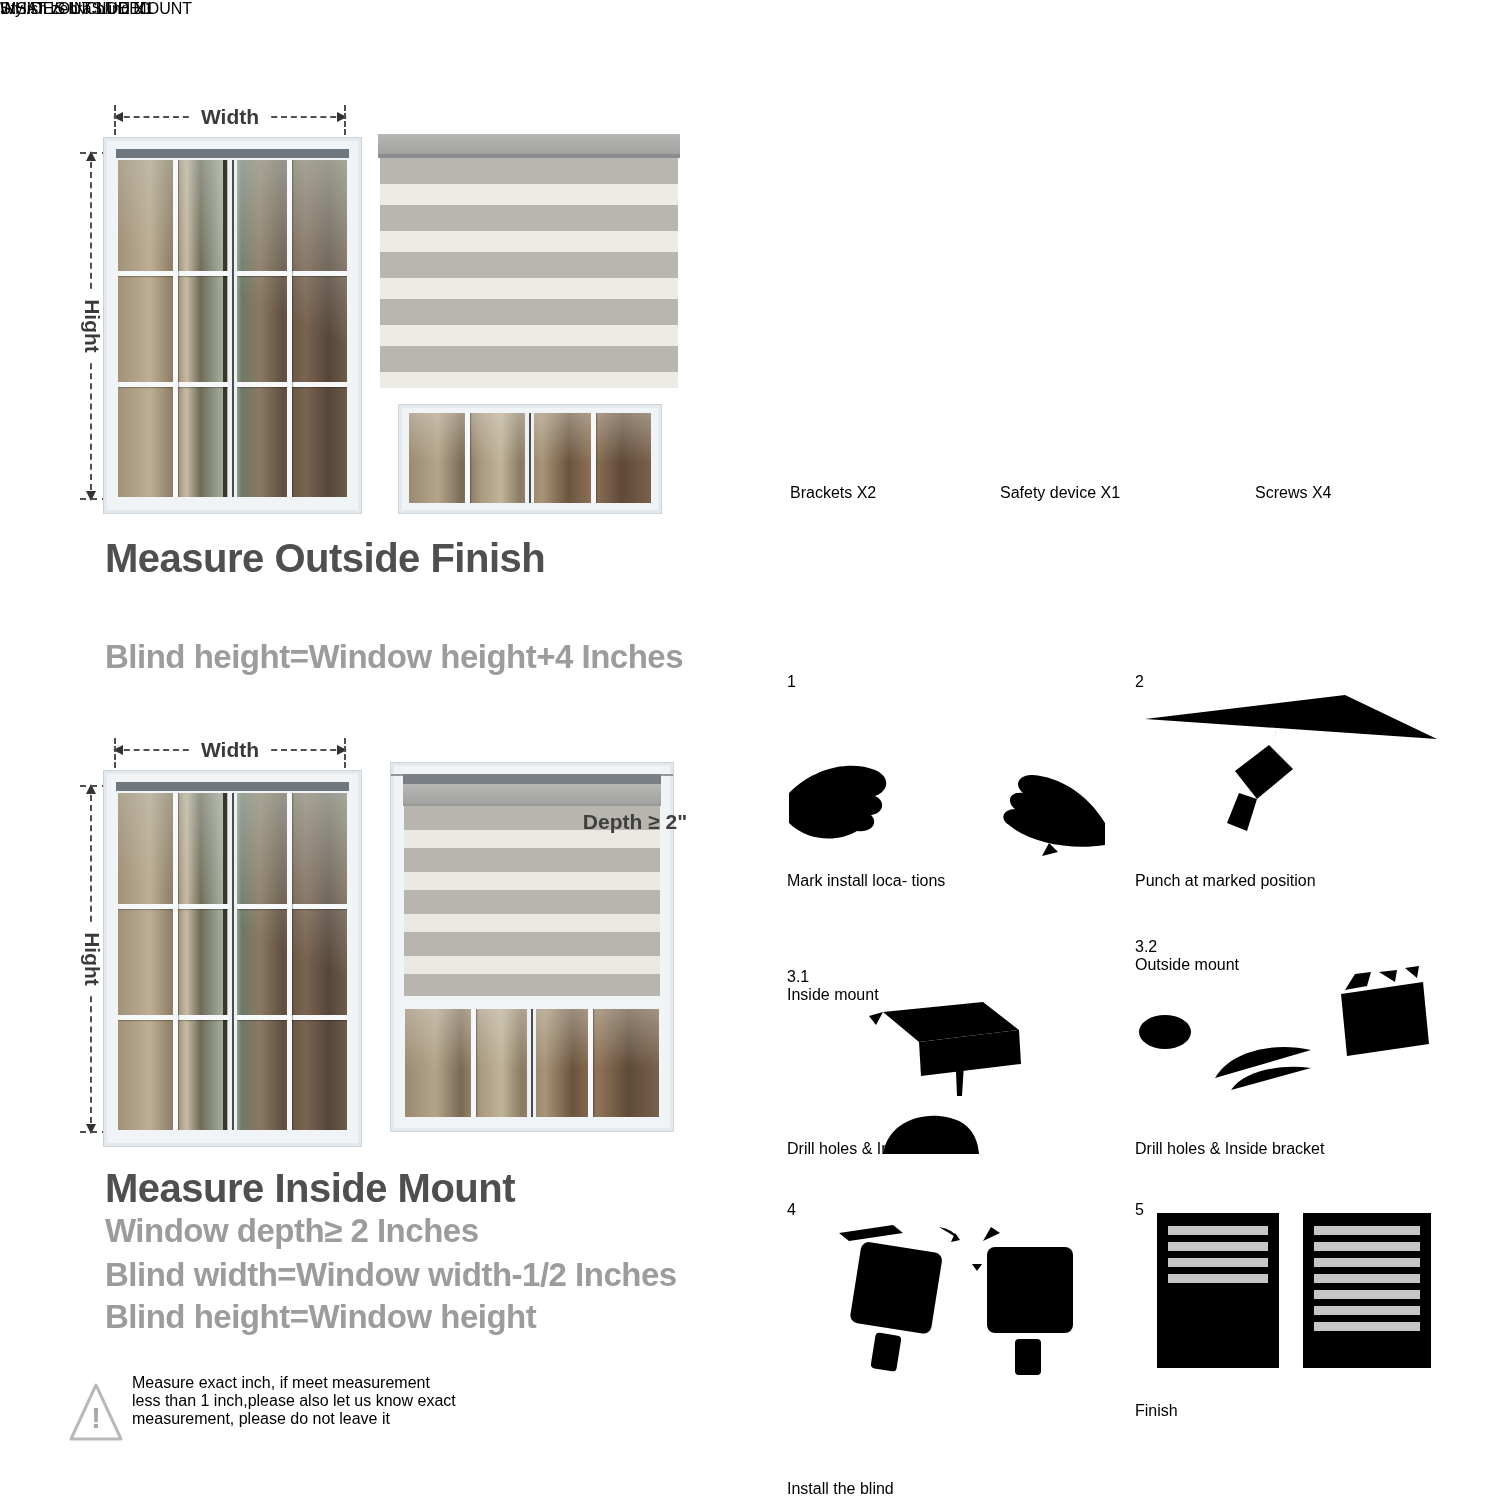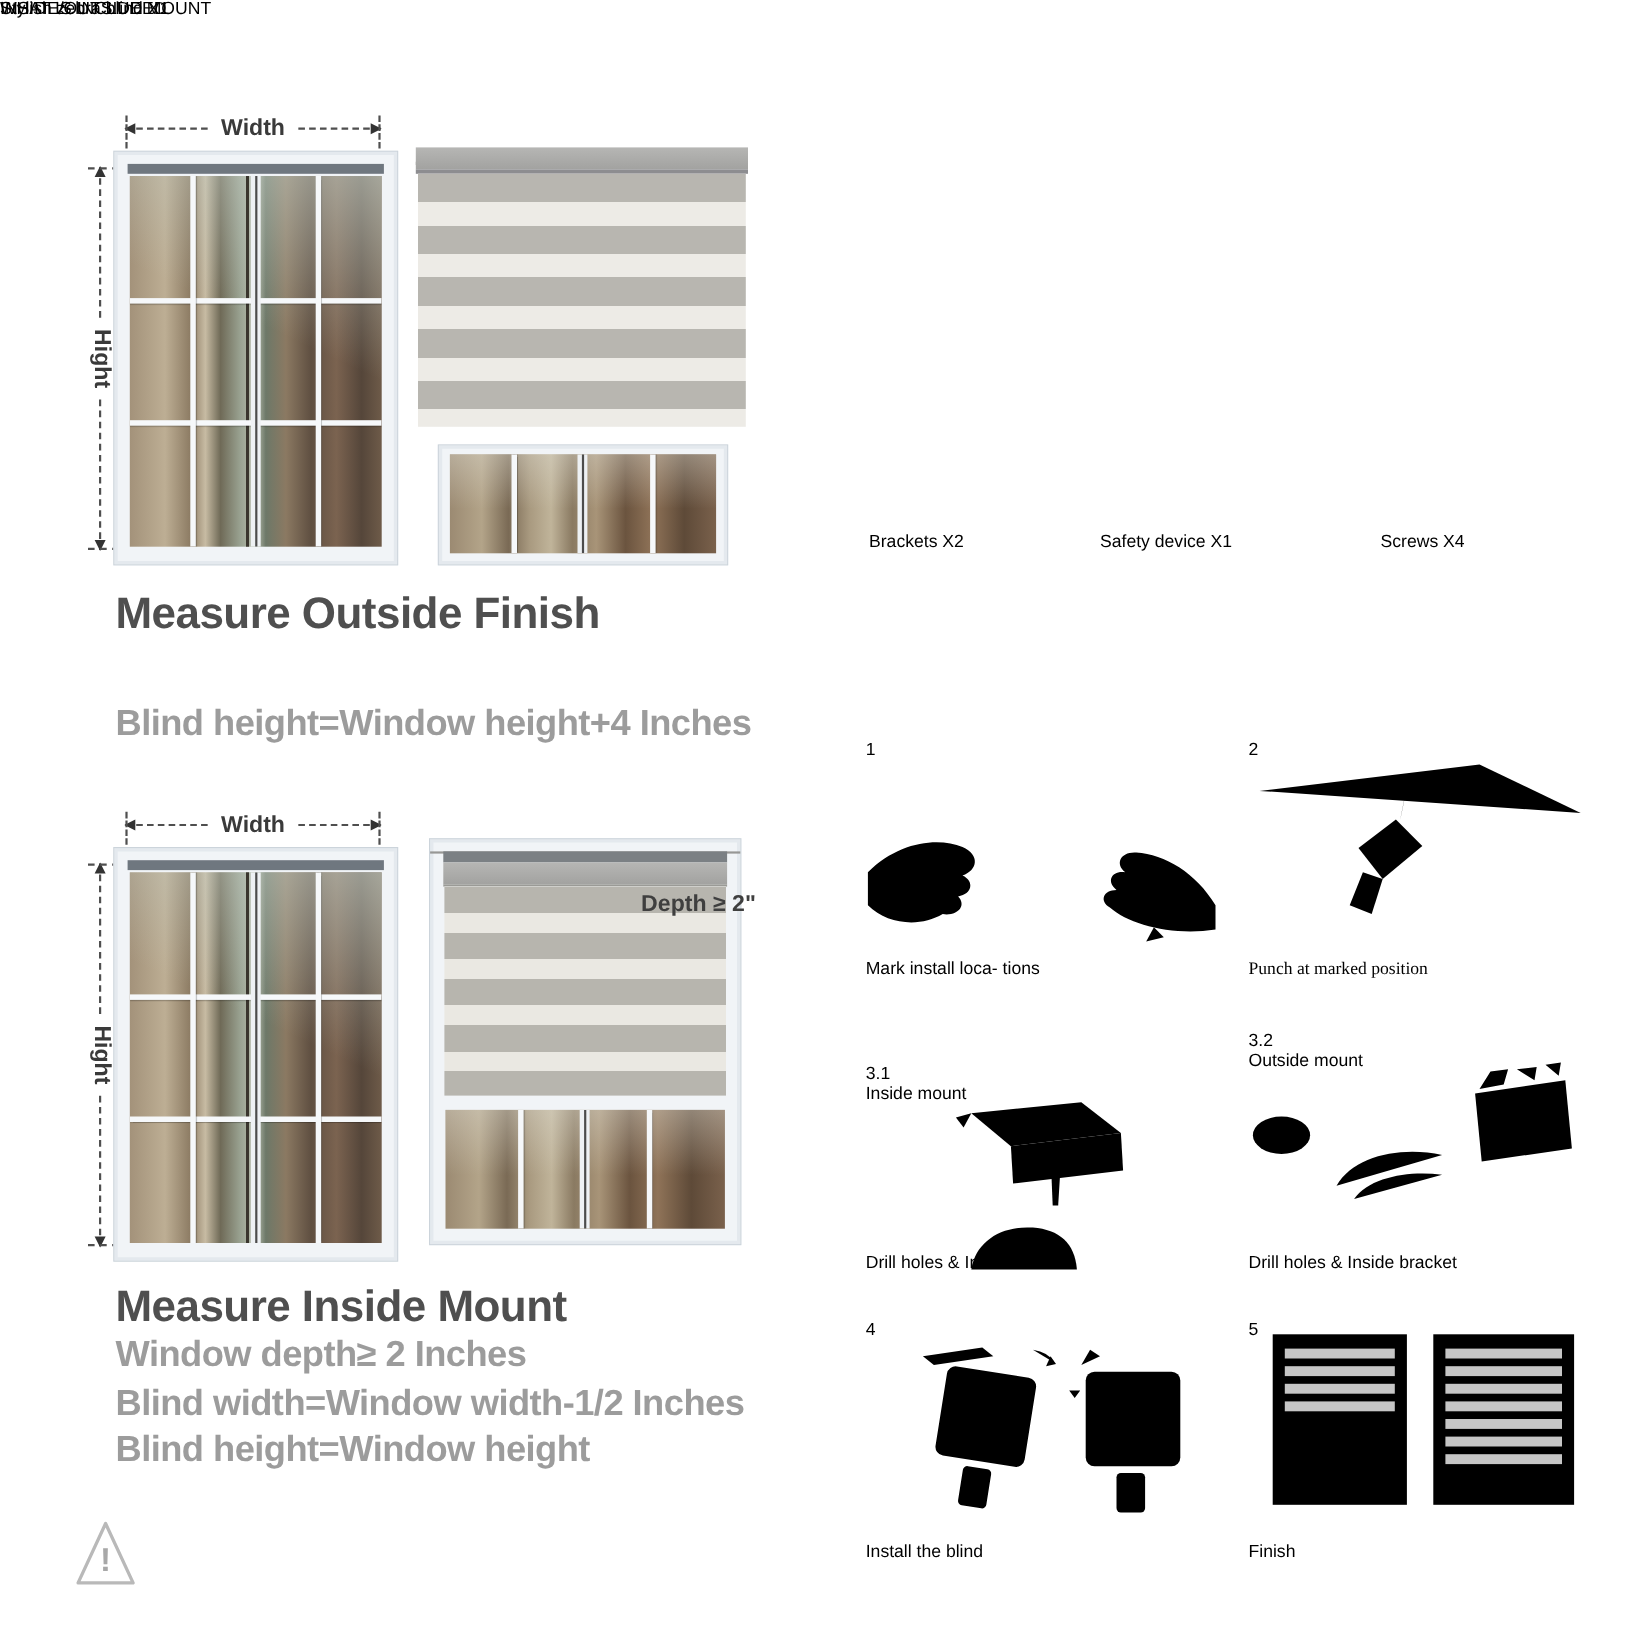--- a/index.html
+++ b/index.html
@@ -149,20 +149,21 @@
 
   <div class="abs h1" style="left:105px;top:1166px;">Measure Inside Mount</div>
   <div class="abs sub" style="left:105px;top:1212px;">Window depth≥ 2 Inches</div>
   <div class="abs sub" style="left:105px;top:1256px;">Blind width=Window width-1/2 Inches</div>
   <div class="abs sub" style="left:105px;top:1298px;">Blind height=Window height</div>
 
   <svg class="abs" style="left:68px;top:1378px;" width="56" height="70" viewBox="0 0 56 70">
     <path d="M28,7 L53,61 L3,61 Z" fill="none" stroke="#b9b9b9" stroke-width="3" stroke-linejoin="round"></path>
     <text x="28" y="50" text-anchor="middle" font-size="30" font-weight="bold" fill="#a8a8a8">!</text>
   </svg>
+  <div class="abs note-text" style="left:132px;top:1374px;width:330px;">Measure exact inch, if meet measurement less than 1 inch,please also let us know exact measurement, please do not leave it</div>
 
   <div class="abs panel-light"></div>
   <div class="abs badge-included">WHAT IS INCLUDED</div>
   <div class="abs product-title">Stylish zebra blind X1</div>
 
   <div class="abs bar-main"></div>
   <div class="abs bar-lip"></div>
 
   <div class="abs bracket" style="left:815px;top:356px;">
     <div class="lip"></div>
@@ -226,21 +227,21 @@
         <path d="M145,38 C142,52 140,62 138,72"></path>
         <path d="M139,48 l8,-2 M138,56 l8,-2 M136,64 l8,-2"></path>
         <path d="M100,98 L134,72 L158,96 L122,126 Z"></path>
         <path d="M112,92 l14,18 M120,86 l14,18 M128,80 l14,18"></path>
         <path d="M122,126 L112,158 L92,150 L104,120"></path>
           <path d="M112,120 l-8,10"></path>
       </g>
     </svg>
     <div class="numbadge"><span>2</span></div>
   </div>
-  <div class="abs stepcap" style="left:1135px;top:872px;font-family:Liberation Serif, serif;">Punch at  marked position</div>
+  <div class="abs stepcap" style="left:1135px;top:872px;">Punch at  marked position</div>
 
   <div class="abs stepbox" style="left:787px;top:968px;">
     <svg class="abs" style="left:0;top:0;" width="320" height="187" viewBox="0 0 320 187">
       <g class="lineart">
         <path d="M6,100 L314,52"></path>
         <path d="M262,4 L262,120 M276,2 L276,128"></path>
         <path d="M96,44 L196,34 L232,62 L132,74 Z"></path>
         <path d="M132,74 L232,62 L234,96 L134,108 Z"></path>
         <path d="M96,44 l-14,4 l7,9"></path>
           <path d="M150,52 l16,-2 l4,6 l-16,2 Z"></path>
@@ -292,21 +293,21 @@
         <circle cx="213" cy="59" r="4"></circle>
           <circle cx="273" cy="59" r="4"></circle>
           <circle cx="273" cy="119" r="4"></circle>
         <path d="M234,132 l14,0"></path>
         <rect x="228" y="138" width="26" height="36" rx="4"></rect>
         <path d="M190,52 l0,16 M185,63 l5,7 l5,-7"></path>
       </g>
     </svg>
     <div class="numbadge"><span>4</span></div>
   </div>
-  <div class="abs stepcap" style="left:787px;top:1402px;">Install the blind</div>
+  <div class="abs stepcap" style="left:787px;top:1480px;">Install the blind</div>
 
   <div class="abs stepbox" style="left:1135px;top:1201px;">
     <svg class="abs" style="left:0;top:0;" width="320" height="187" viewBox="0 0 320 187">
       <g class="lineart">
         <rect x="22" y="12" width="122" height="155"></rect>
         <rect x="31" y="21" width="104" height="137"></rect>
         <rect x="168" y="12" width="128" height="155"></rect>
         <rect x="177" y="21" width="110" height="137"></rect>
       </g>
       <g fill="#c6c6c6" stroke="none">

